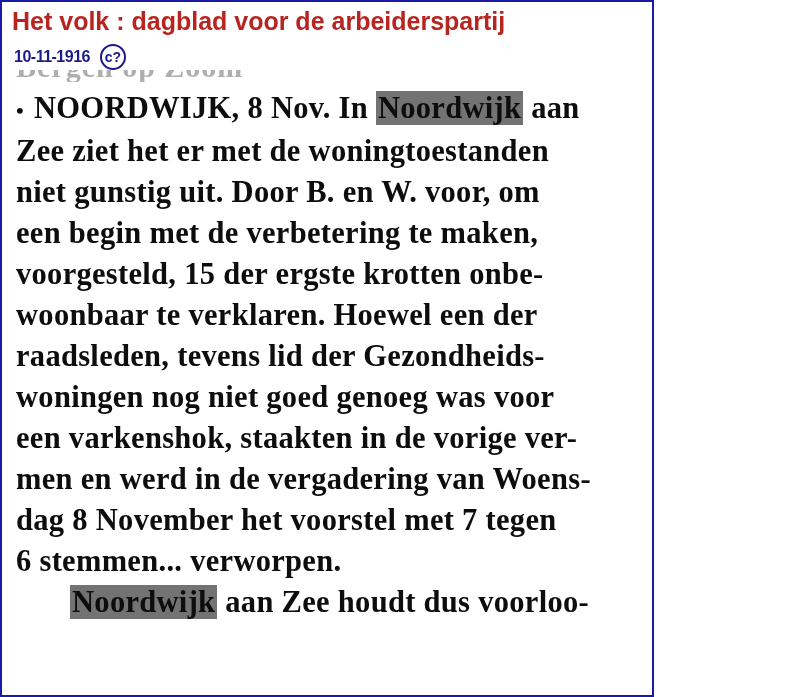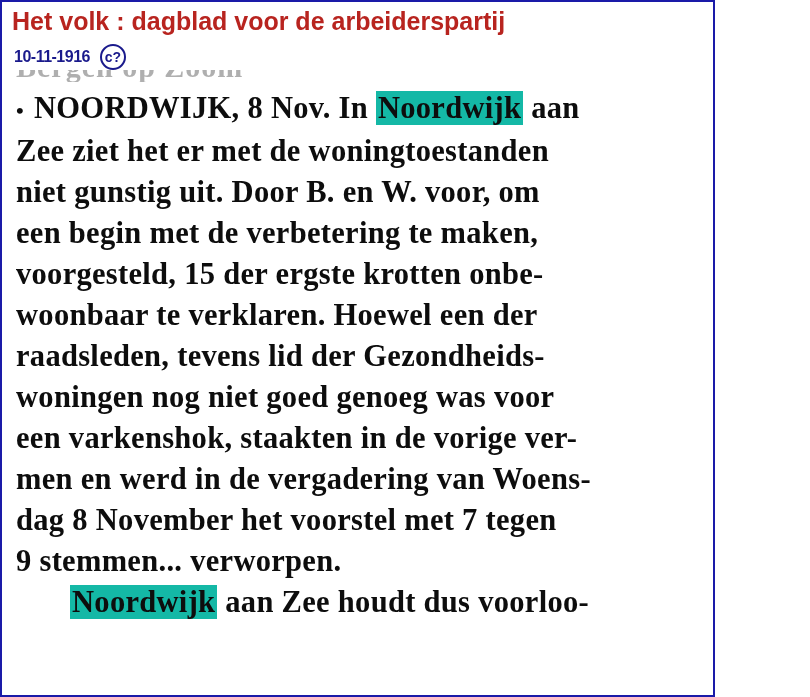--- a/index.html
+++ b/index.html
@@ -5,21 +5,21 @@
   html, body {
     margin: 0;
     padding: 0;
     background: #ffffff;
   }
   body {
     font-family: "Liberation Serif", serif;
   }
   .page {
     position: relative;
-    width: 715px;
+    width: 654px;
     height: 697px;
     background: #ffffff;
     border: 2px solid #1a1aa8;
     box-sizing: border-box;
     overflow: hidden;
   }
   .header {
     padding: 6px 10px 0 10px;
   }
   .pub-title {
@@ -102,21 +102,21 @@
   .line.indent {
     padding-left: 54px;
   }
   .line.lead-dot::before {
     content: "\2022";
     margin-right: 10px;
     font-size: 22px;
     vertical-align: middle;
   }
   mark.hl {
-    background: #14b8a6;
+    background: #737373;
     color: #0d0d0d;
     padding: 0 2px;
   }
 </style>
 </head>
 <body>
 
 <div class="page">
 
   <div class="header">
@@ -134,18 +134,18 @@
         <div class="line"><span>Zee ziet het er met de woningtoestanden</span></div>
         <div class="line"><span>niet gunstig uit. Door B. en W. voor, om</span></div>
         <div class="line"><span>een begin met de verbetering te maken,</span></div>
         <div class="line"><span>voorgesteld, 15 der ergste krotten onbe-</span></div>
         <div class="line"><span>woonbaar te verklaren. Hoewel een der</span></div>
         <div class="line"><span>raadsleden, tevens lid der Gezondheids-</span></div>
         <div class="line"><span>woningen nog niet goed genoeg was voor</span></div>
         <div class="line"><span>een varkenshok, staakten in de vorige ver-</span></div>
         <div class="line"><span>men en werd in de vergadering van Woens-</span></div>
         <div class="line"><span>dag 8 November het voorstel met 7 tegen</span></div>
-        <div class="line"><span>9 stemmen... verworpen.</span></div>
+        <div class="line"><span>6 stemmen... verworpen.</span></div>
         <div class="line indent"><mark class="hl">Noordwijk</mark><span> aan Zee houdt dus voorloo-</span></div>
       </div>
   </div>
 
 </div>
 
 </body></html>

